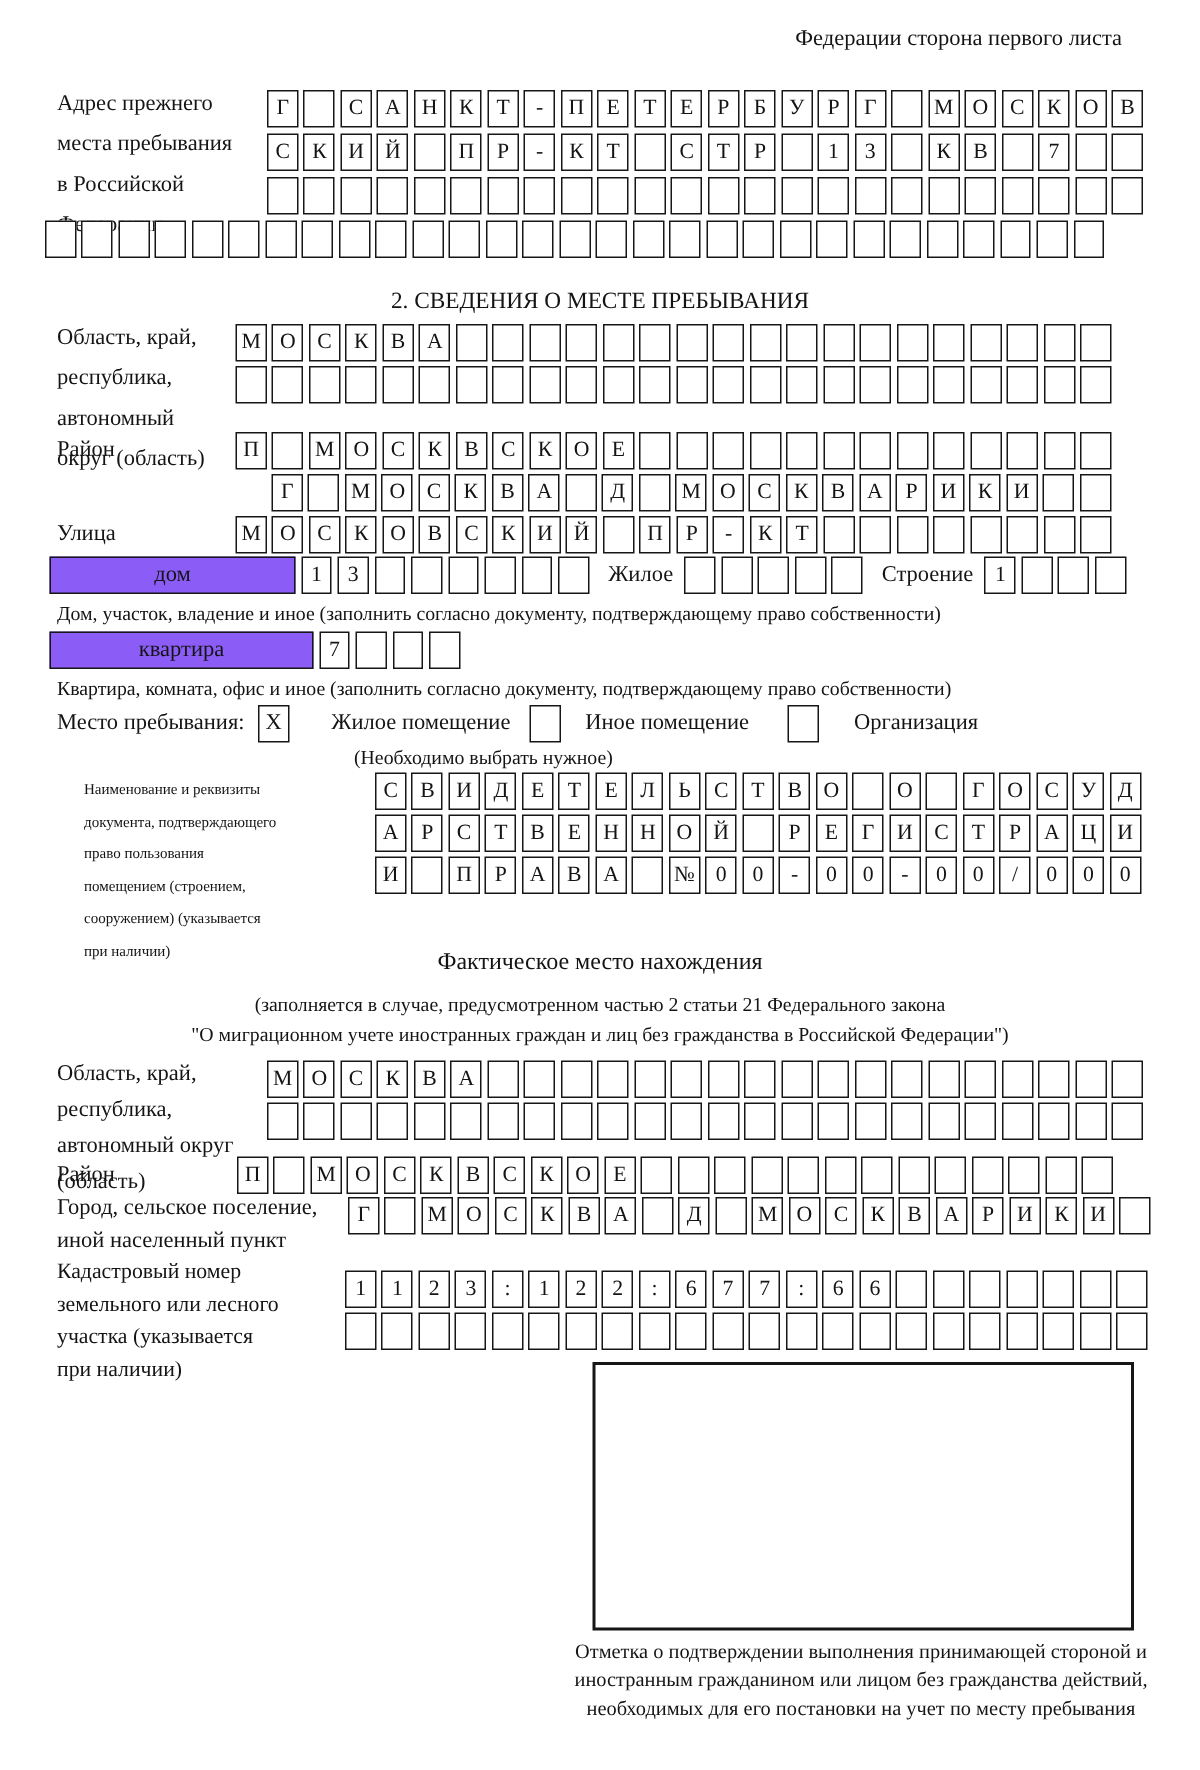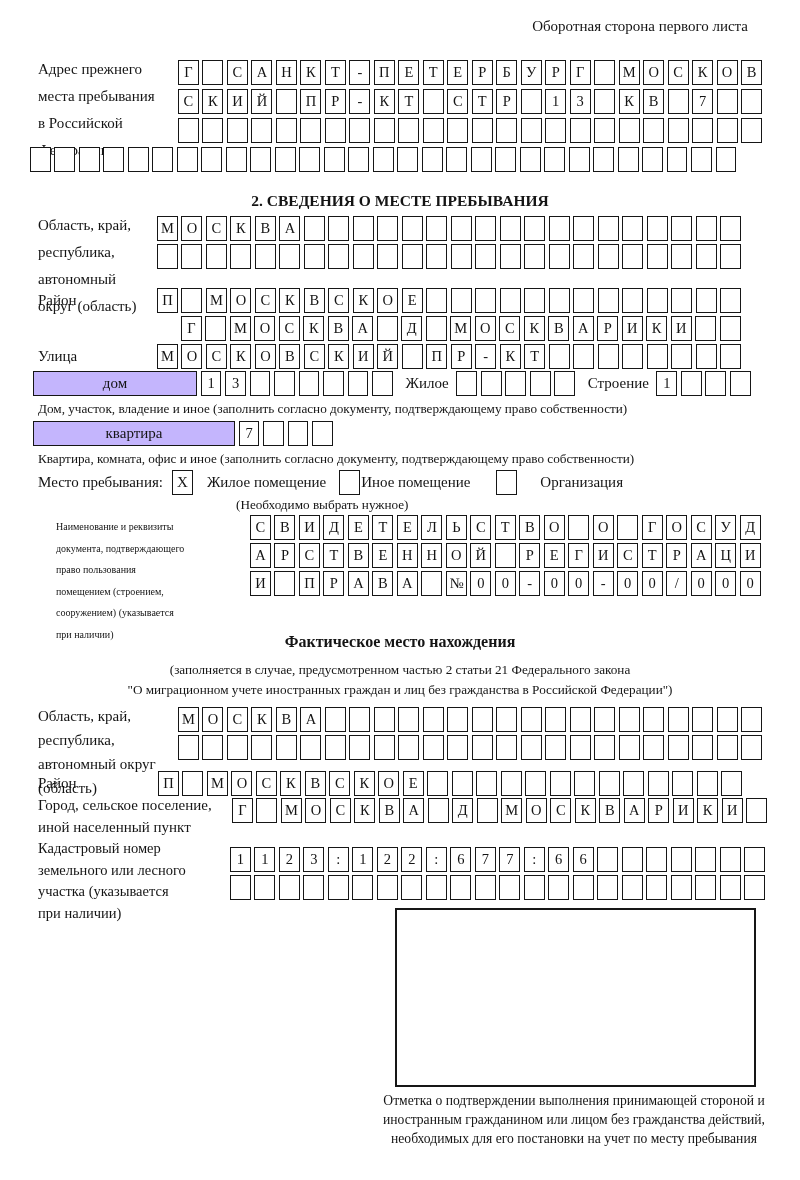--- a/index.html
+++ b/index.html
@@ -3,38 +3,38 @@
 <meta charset="utf-8">
 <style>
   html,body{margin:0;padding:0;background:#fff}
   .page{position:relative;width:800px;height:1180px;background:#fff;
         font-family:"Liberation Serif",serif;color:#141414;overflow:hidden}
   .abs{position:absolute}
   .lbl{font-size:15px;line-height:26px;white-space:pre-line}
   .lh21{line-height:21.5px}.lh22{line-height:22px}.lh24{line-height:24px}.lh27{line-height:27px}
   .cap{font-size:13.2px;line-height:17px}
   .center{text-align:center}
-  .ttl{font-weight:bold;font-size:15.5px}
+  .ttl{font-weight:normal;font-size:15.5px}
   .boxrow{display:flex;gap:3.6px}
   .cb{flex:0 0 auto;width:20.9px;height:25px;border:1.6px solid #161616;box-sizing:border-box;
       text-align:center;font-size:14.5px;line-height:23px;background:#fff}
   .wbox{border:1.6px solid #161616;height:25px;box-sizing:border-box;text-align:center;
-        font-size:15px;line-height:23px;background:#c4b5fd}
+        font-size:15px;line-height:23px;background:#8b5cf6}
   .inlbl{font-size:15px;line-height:25px;white-space:nowrap}
   .chk{display:inline-block;width:20.9px;height:25px;border:1.6px solid #161616;box-sizing:border-box;
        text-align:center;font-size:15px;line-height:23px}
   .flexline{display:flex;align-items:center;gap:3.6px}
   .stampbox{border:2px solid #161616;background:#fff}
 </style>
 </head>
 <body>
 
 <div class="page">
 
-  <div class="abs" style="top:18px;right:52px;font-size:15px">Оборотная сторона первого листа</div>
+  <div class="abs" style="top:18px;right:52px;font-size:15px">Федерации сторона первого листа</div>
 
   <div class="abs lbl lh27" style="left:38px;top:56px;width:155px">Адрес прежнего
 места пребывания
 в Российской
 Федерации</div>
   <div class="abs boxrow" style="left:178px;top:60px">
       <span class="cb">Г</span>
       <span class="cb"></span>
       <span class="cb">С</span>
       <span class="cb">А</span>
@@ -308,36 +308,36 @@
     <div class="boxrow">
         <span class="cb">1</span>
         <span class="cb"></span>
         <span class="cb"></span>
         <span class="cb"></span>
       </div>
   </div>
   <div class="abs cap" style="left:38px;top:400px">Дом, участок, владение и иное (заполнить согласно документу, подтверждающему право собственности)</div>
 
   <div class="abs flexline" style="left:33px;top:421px">
-    <div class="wbox" style="width:202px">квартира</div>
+    <div class="wbox" style="width:176px">квартира</div>
     <div class="boxrow">
         <span class="cb">7</span>
         <span class="cb"></span>
         <span class="cb"></span>
         <span class="cb"></span>
       </div>
   </div>
   <div class="abs cap" style="left:38px;top:450px">Квартира, комната, офис и иное (заполнить согласно документу, подтверждающему право собственности)</div>
 
   <div class="abs" style="left:38px;top:470px;display:flex;align-items:flex-end">
     <span class="inlbl">Место пребывания:</span>
     <span class="chk" style="margin-left:9px">X</span>
-    <span class="inlbl" style="margin-left:14px">Жилое помещение</span>
+    <span class="inlbl" style="margin-left:28px">Жилое помещение</span>
     <span class="chk" style="margin-left:13px"></span>
-    <span class="inlbl" style="margin-left:1px">Иное помещение</span>
+    <span class="inlbl" style="margin-left:16px">Иное помещение</span>
     <span class="chk" style="margin-left:26px"></span>
     <span class="inlbl" style="margin-left:23px">Организация</span>
   </div>
   <div class="abs cap" style="left:236px;top:496px">(Необходимо выбрать нужное)</div>
 
   <div class="abs lbl lh21" style="left:56px;top:516px;width:210px;font-size:10px">Наименование и реквизиты
 документа, подтверждающего
 право пользования
 помещением (строением,
 сооружением) (указывается

